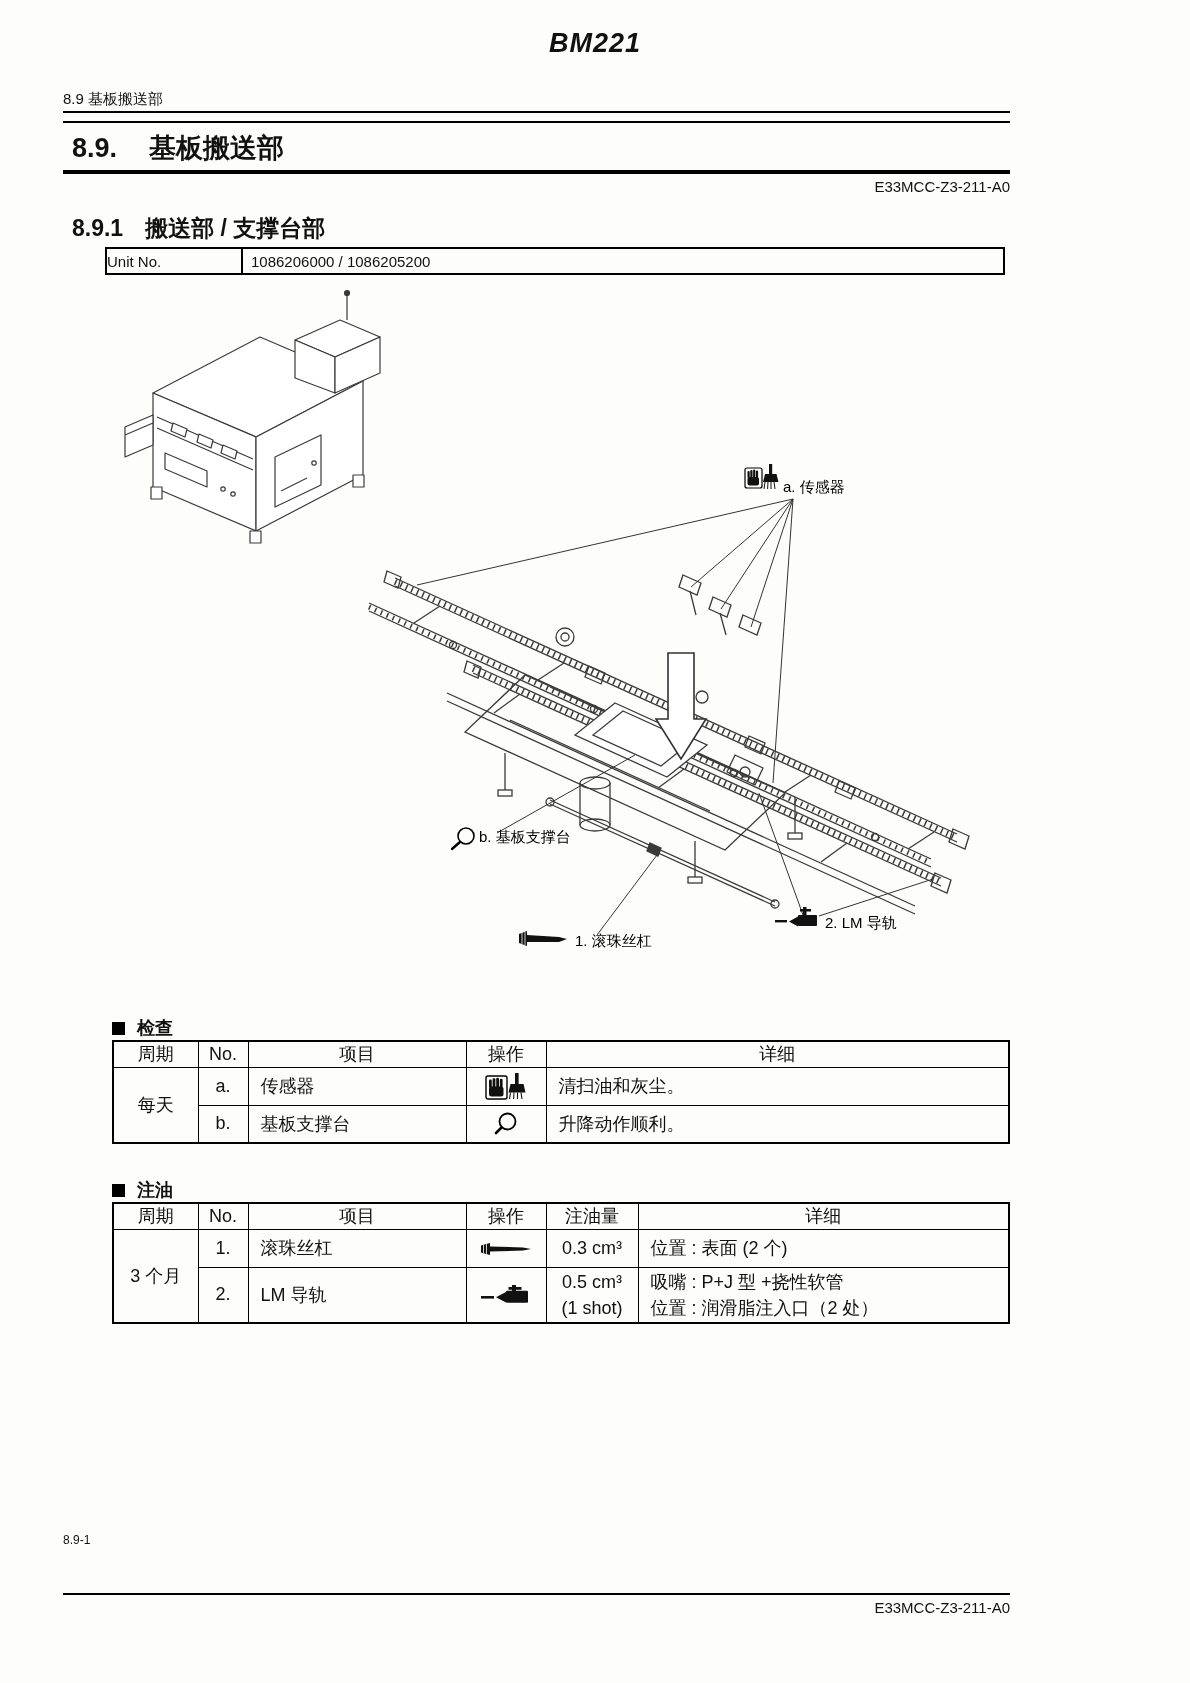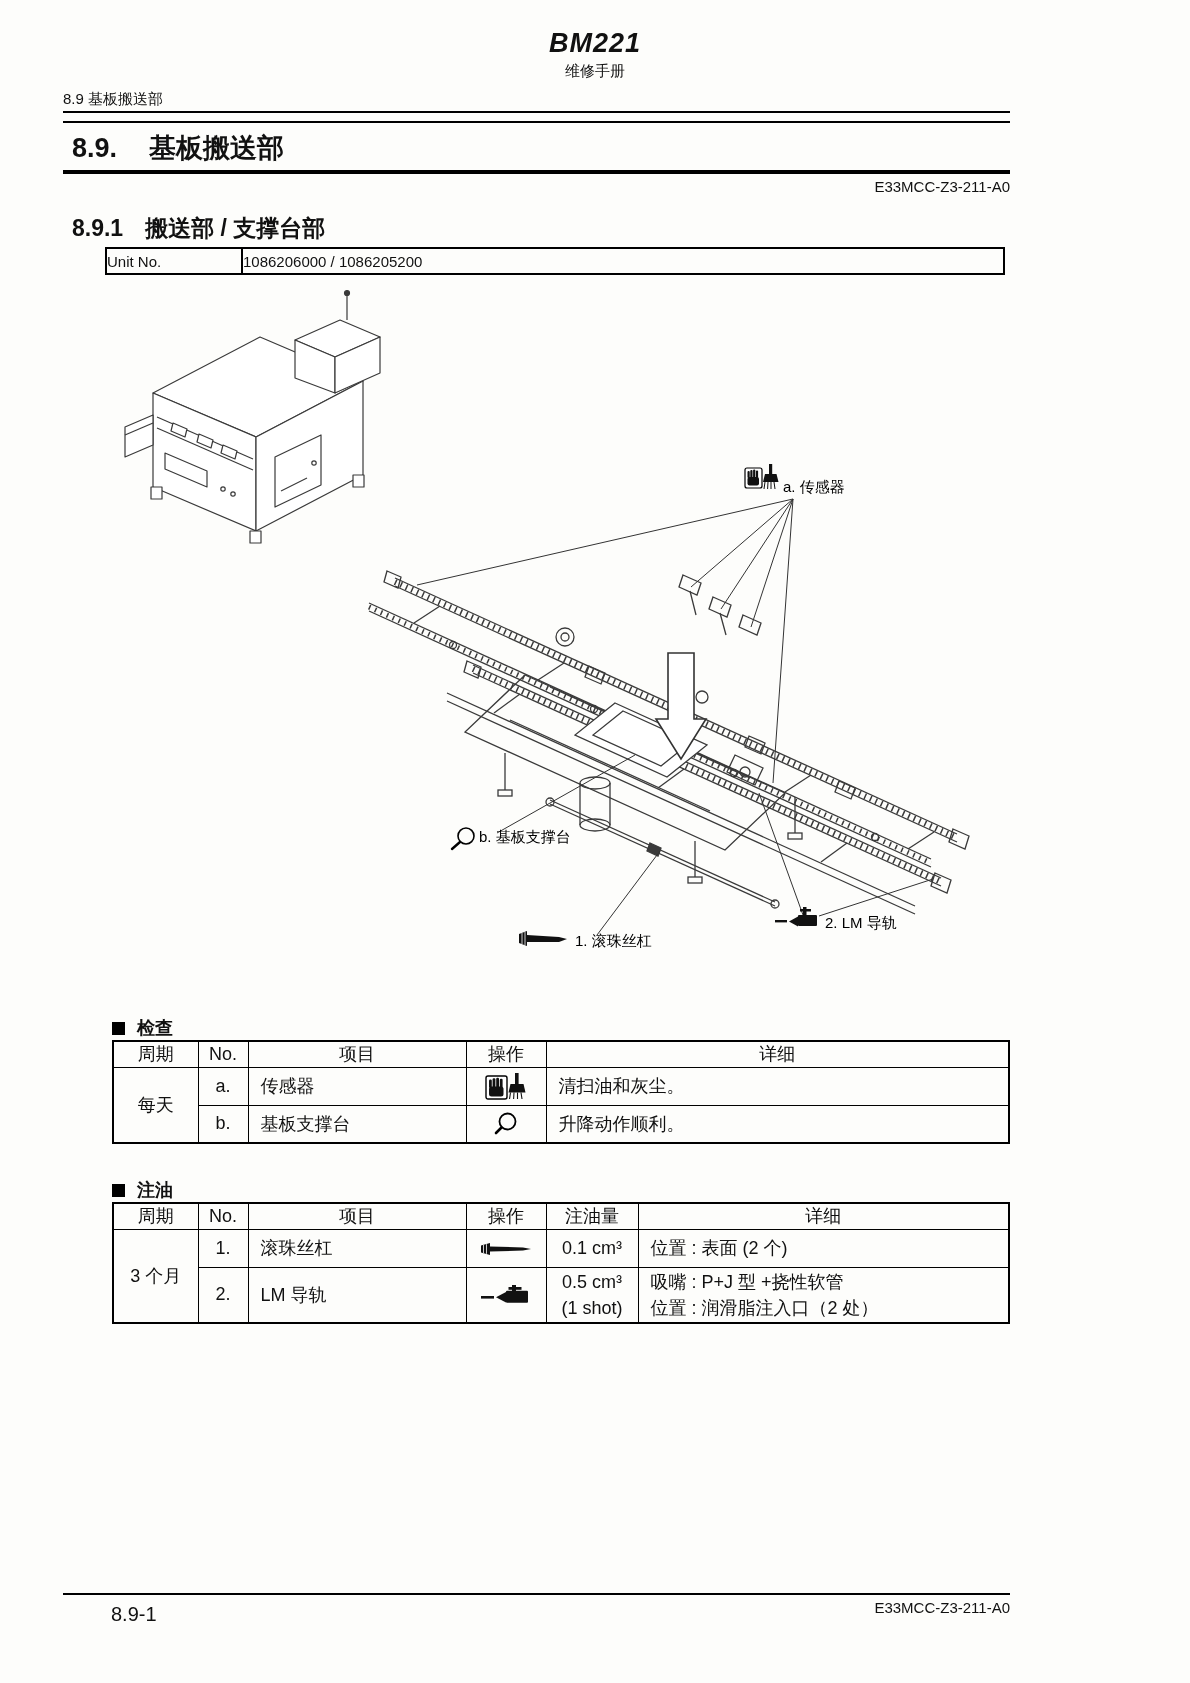--- a/index.html
+++ b/index.html
@@ -22,50 +22,49 @@
   .section-heading { top:130px; left:72px; font-size:27px; font-weight:bold; }
   .section-heading .ttl { margin-left:32px; }
   .doc-code { top:178px; left:63px; width:947px; text-align:right; font-size:15px; }
   .subsection-heading { top:213px; left:72px; font-size:23px; font-weight:bold; }
   .subsection-heading .ttl { margin-left:22px; }
   .unit-table {
     top:247px; left:105px; width:900px; height:28px;
     border:2px solid #000; display:flex; align-items:stretch; font-size:15px;
   }
   .unit-table .u-label { width:136px; border-right:2px solid #000; display:flex; align-items:center; }
-  .unit-table .u-value { flex:1; display:flex; align-items:center; padding-left:0; }
+  .unit-table .u-value { flex:1; display:flex; align-items:center; padding-left:0;margin-left:8px; }
   .diagram { top:285px; left:95px; }
   svg text { font-family:"Liberation Sans","DejaVu Sans",sans-serif; fill:#000; }
   .sec-heading { left:112px; font-size:18px; font-weight:bold; display:flex; align-items:center; }
   .sec-heading .sq { display:inline-block; width:13px; height:13px; background:#000; margin-right:12px; }
   .mtable { border-collapse:collapse; table-layout:fixed; position:absolute; left:112px; background:#fdfdfb; }
   .mtable th, .mtable td { border:1.6px solid #000; font-size:18px; padding:0 6px; }
   .mtable { border:2px solid #000; }
   .mtable th { font-weight:normal; text-align:center; height:26px; }
   .c-period { text-align:center; }
   .c-no { text-align:center; }
   .c-item { text-align:left; padding-left:12px !important; }
   .c-op { text-align:center; vertical-align:middle; }
   .c-amt { text-align:center; }
   .c-detail { text-align:left; padding-left:12px !important; }
   .c-detail span, .c-amt span { display:block; line-height:1.45; }
   .row-h { height:38px; }
   .row-h2 { height:56px; }
   .op-icon { display:inline-block; vertical-align:middle; line-height:0; }
   .footer-rule { top:1593px; left:63px; width:947px; height:2px; }
-  .footer-left { top:1603px; left:63px; font-size:20px;margin-left:48px; }
+  .footer-left { top:1533px; left:63px; font-size:12px; }
   .footer-right { top:1599px; left:63px; width:947px; text-align:right; font-size:15px; }
 </style>
 </head>
 <body>
 
 <div class="page">
 
   <div class="abs doc-title">BM221</div>
-  <div class="abs doc-subtitle">维修手册</div>
   <div class="abs running-header">8.9  基板搬送部</div>
   <div class="abs rule r1"></div>
   <div class="abs rule r2"></div>
 
   <div class="abs section-heading">
     <span class="num">8.9.</span><span class="ttl">基板搬送部</span>
   </div>
   <div class="abs rule r3"></div>
   <div class="abs doc-code">E33MCC-Z3-211-A0</div>
 
@@ -328,21 +327,21 @@
           <span class="op-icon">
             <svg width="54" height="16" viewBox="0 0 54 16">
               <polygon points="2,4.5 11,2 11,14 2,11.5" fill="#111"></polygon>
               <polygon points="11,5.5 44,6.5 52,8 44,9.5 11,10.5" fill="#111"></polygon>
               <line x1="4.5" y1="4" x2="4.5" y2="12" stroke="#fff" stroke-width="0.8"></line>
               <line x1="7.5" y1="3.2" x2="7.5" y2="12.8" stroke="#fff" stroke-width="0.8"></line>
             </svg>
           </span>
         </td>
         <td class="c-amt">
-          <span>0.1 cm³</span>
+          <span>0.3 cm³</span>
         </td>
         <td class="c-detail">
           <span>位置 : 表面 (2 个)</span>
         </td>
       </tr>
       <tr class="row-h2">
         <td class="c-no">2.</td>
         <td class="c-item">LM 导轨</td>
         <td class="c-op">
           <span class="op-icon">

